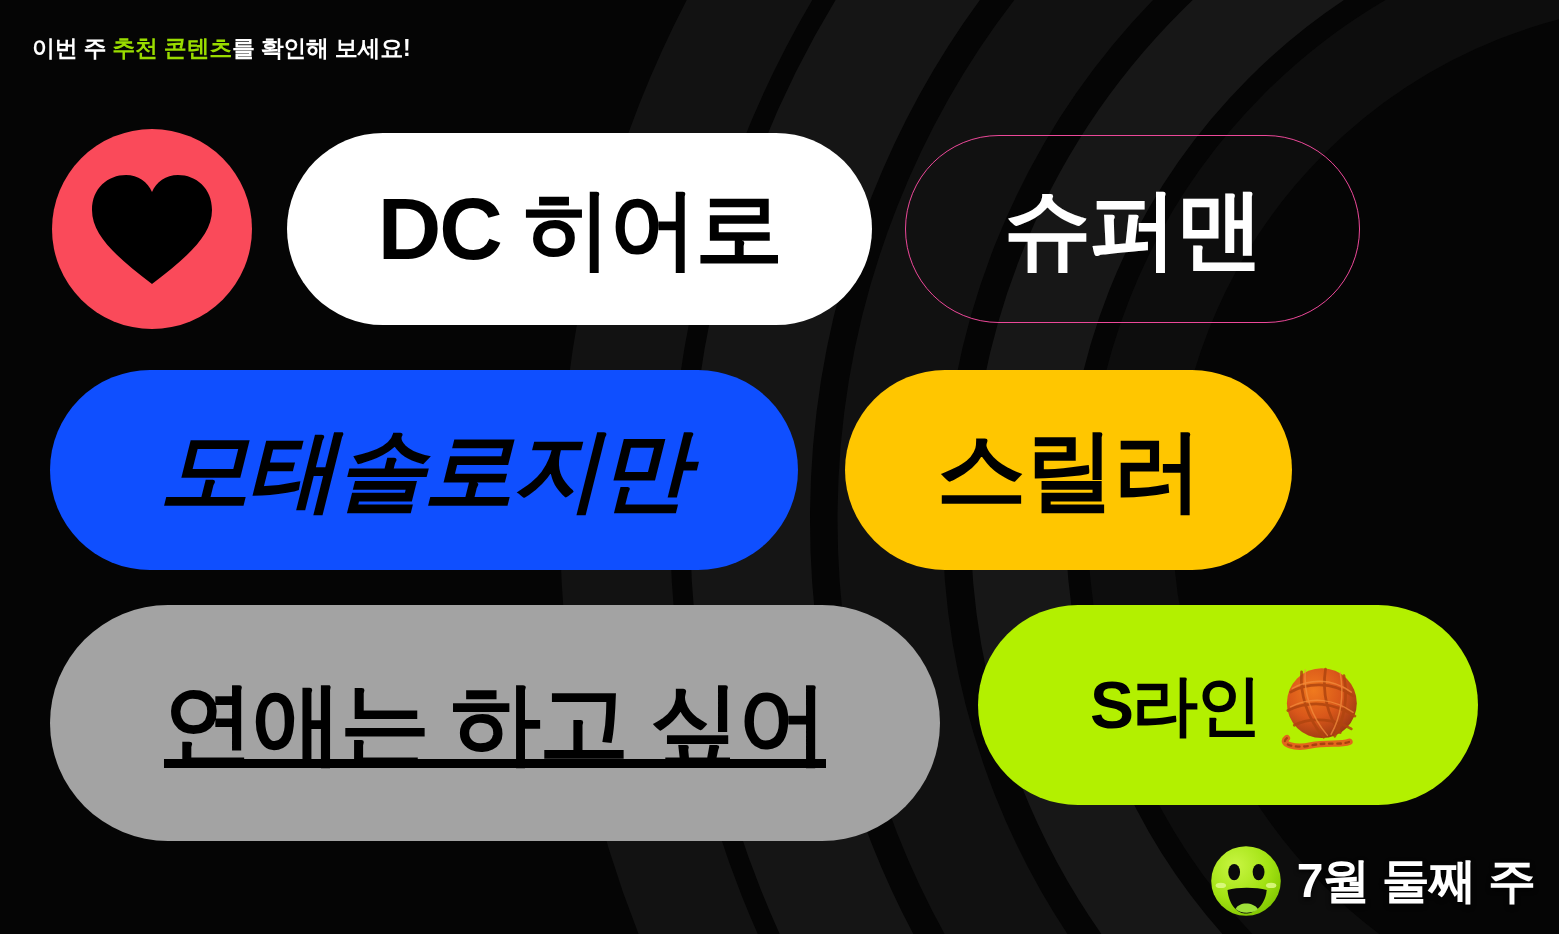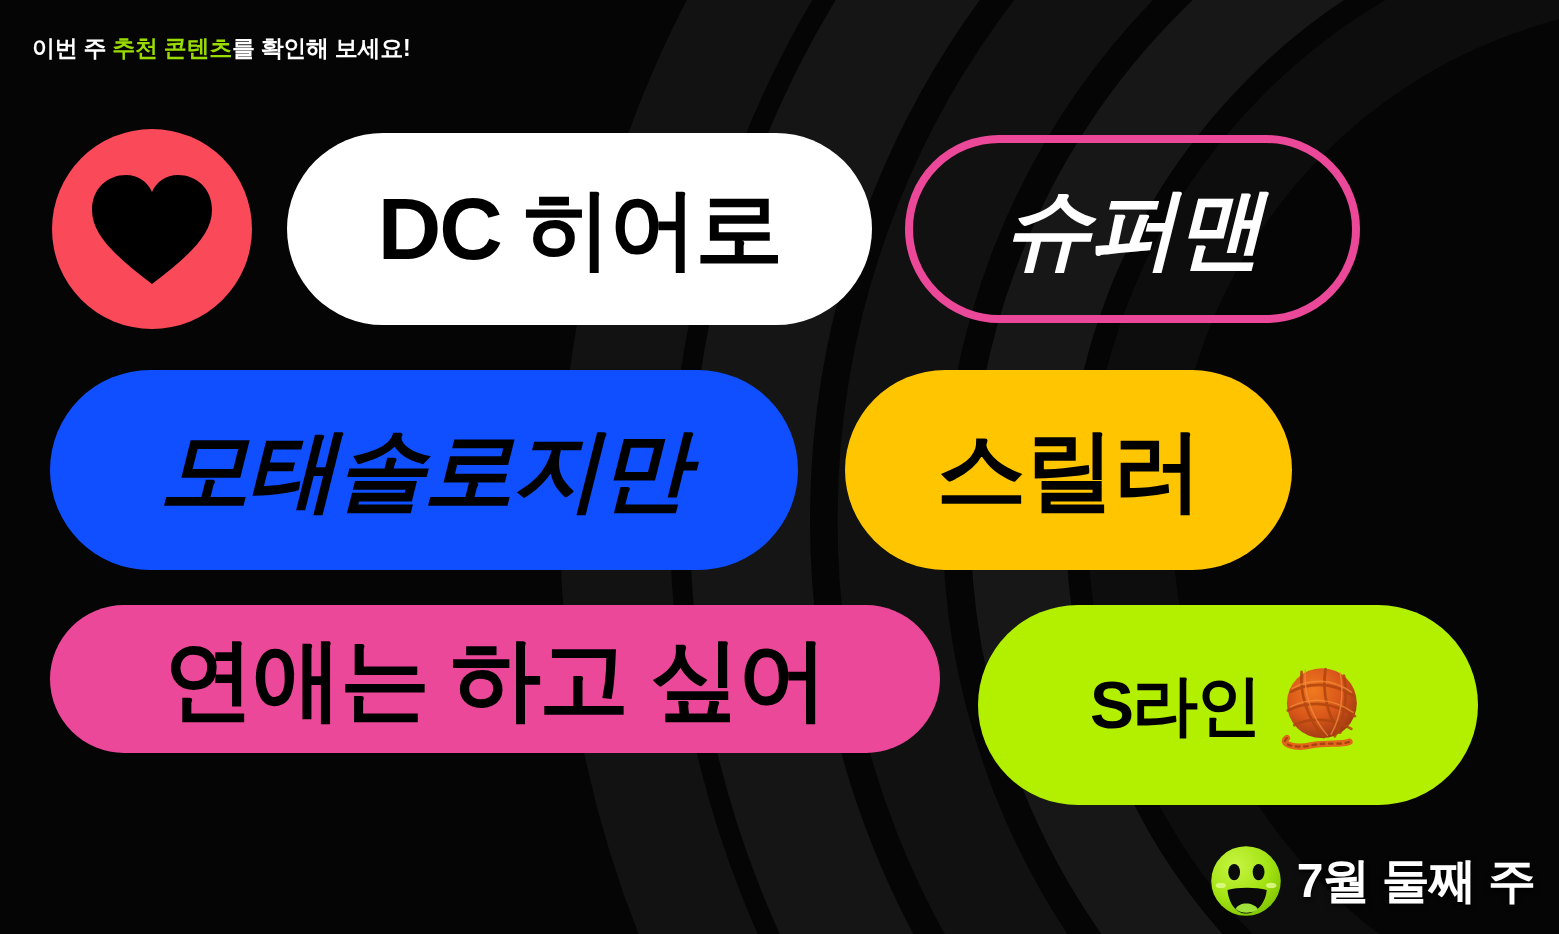--- a/index.html
+++ b/index.html
@@ -75,22 +75,21 @@
     left:287px; top:133px;
     width:585px; height:192px;
     background:#FFFFFF;
   }
   #pill-dc .pill-label { color:#000; font-size:88px; }
 
   #pill-superman {
     left:905px; top:135px;
     width:455px; height:188px;
     background:transparent;
-    border:8px solid #ec4899;
-    font-style:italic;
+    border:1px solid #ec4899;
   }
   #pill-superman .pill-label { color:#fff; font-size:88px; }
 
   
   #pill-motae {
     left:50px; top:370px;
     width:748px; height:200px;
     background:#0F4FFF;
     font-style:italic;
   }
@@ -99,22 +98,23 @@
   #pill-thriller {
     left:845px; top:370px;
     width:447px; height:200px;
     background:#FFC600;
   }
   #pill-thriller .pill-label { color:#000000; font-size:90px; }
 
   
   #pill-yeonae {
     left:50px; top:605px;
-    width:890px; height:148px;
-    background:#ec4899;
+    width:890px; height:236px;
+    background:#a3a3a3;
+    text-decoration:underline;
   }
   #pill-yeonae .pill-label { color:#000; font-size:90px; }
 
   #pill-sline {
     left:978px; top:605px;
     width:500px; height:200px;
     background:#B3F000;
     gap:14px;
   }
   #pill-sline .pill-label { color:#000; font-size:66px; }

